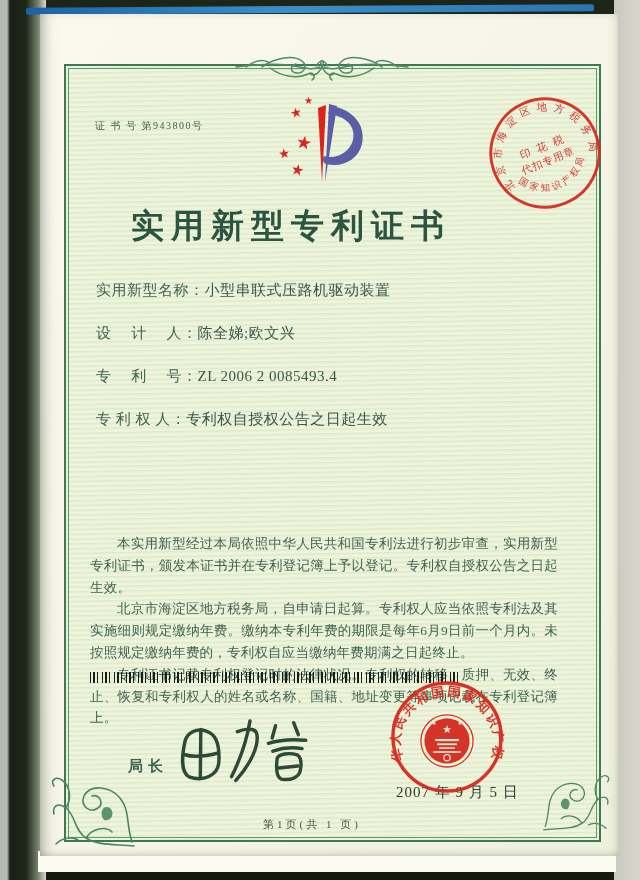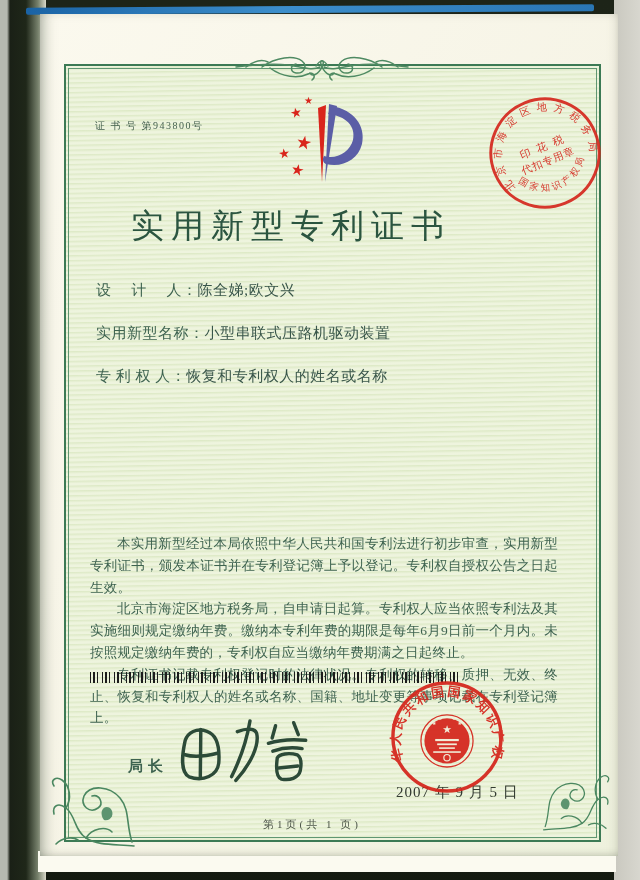--- a/index.html
+++ b/index.html
@@ -17,21 +17,21 @@
   .paper{position:absolute;left:40px;top:14px;width:578px;height:842px;
       background:linear-gradient(125deg,#fbf9ee 0%,#f6f4e6 55%,#eef1dd 100%);
       box-shadow:inset 10px 0 16px -10px rgba(30,45,30,.55), inset -8px 0 12px -10px rgba(110,110,95,.5),
                  inset 0 -6px 10px -8px rgba(90,100,80,.4);}
   
   .frame{position:absolute;left:64px;top:64px;width:533px;height:774px;border:2px solid #3c7a55;
       background:repeating-linear-gradient(179deg,#eef4de 0,#eef4de 1.6px,#deeac7 2.4px,#eef4de 4.8px);}
   .frame::before{content:"";position:absolute;inset:2px;border:1px solid #5f9672;pointer-events:none;}
   .abs{position:absolute;}
   .cert-no{left:95px;top:119px;font-size:10px;color:#45614f;letter-spacing:1.5px;}
-  .title{left:64px;top:204px;width:454px;text-align:center;font-size:33px;font-weight:normal;
+  .title{left:64px;top:204px;width:454px;text-align:center;font-size:33px;font-weight:bold;
          color:#2b5540;letter-spacing:7px;}
   .fields{left:96px;top:281px;display:flex;flex-direction:column;gap:24px;font-size:15px;color:#3e6350;}
   .field-row span{letter-spacing:.5px;}
   .field-value{color:#39564a;}
   .paras{left:90px;top:533px;width:468px;font-size:13.5px;line-height:21.8px;color:#3e6350;text-align:justify;}
   .paras p{margin:0;text-indent:2em;letter-spacing:.2px;}
   .barcode{left:90px;top:672px;width:372px;height:11px;
       background:repeating-linear-gradient(90deg,#1c1c1c 0 1.5px,transparent 1.5px 3px,#1c1c1c 3px 5.5px,
       transparent 5.5px 7.5px,#1c1c1c 7.5px 8.5px,transparent 8.5px 12px);}
   .chief{left:128px;top:757px;font-size:15px;color:#3e6350;letter-spacing:5px;font-weight:bold;}
@@ -107,27 +107,30 @@
     <text x="60" y="72" text-anchor="middle" font-size="10.5" fill="#d5281e" letter-spacing="1">代扣专用章</text>
     <text font-size="9.5" fill="#d5281e" letter-spacing="3">
       <textPath href="#taxBot" startOffset="50%" text-anchor="middle">国家知识产权局</textPath>
     </text>
   </svg>
 
   <div class="title abs">实用新型专利证书</div>
 
   <div class="fields abs">
     <div class="field-row">
+      <span>实用新型名称：</span><span class="field-value">小型串联式压路机驱动装置</span>
+    </div>
+    <div class="field-row">
       <span>设　 计　 人：</span><span class="field-value">陈全娣;欧文兴</span>
     </div>
     <div class="field-row">
-      <span>实用新型名称：</span><span class="field-value">小型串联式压路机驱动装置</span>
+      <span>专　 利　 号：</span><span class="field-value">ZL 2006 2 0085493.4</span>
     </div>
     <div class="field-row">
-      <span>专 利 权 人：</span><span class="field-value">恢复和专利权人的姓名或名称</span>
+      <span>专 利 权 人：</span><span class="field-value">专利权自授权公告之日起生效</span>
     </div>
   </div>
 
   <div class="paras abs">
     <p>本实用新型经过本局依照中华人民共和国专利法进行初步审查，实用新型专利证书，颁发本证书并在专利登记簿上予以登记。专利权自授权公告之日起生效。</p>
     <p>北京市海淀区地方税务局，自申请日起算。专利权人应当依照专利法及其实施细则规定缴纳年费。缴纳本专利年费的期限是每年6月9日前一个月内。未按照规定缴纳年费的，专利权自应当缴纳年费期满之日起终止。</p>
     <p>专利证书记载专利权登记时的法律状况。专利权的转移、质押、无效、终止、恢复和专利权人的姓名或名称、国籍、地址变更等事项记载在专利登记簿上。</p>
   </div>
 
   <div class="barcode abs"></div>

